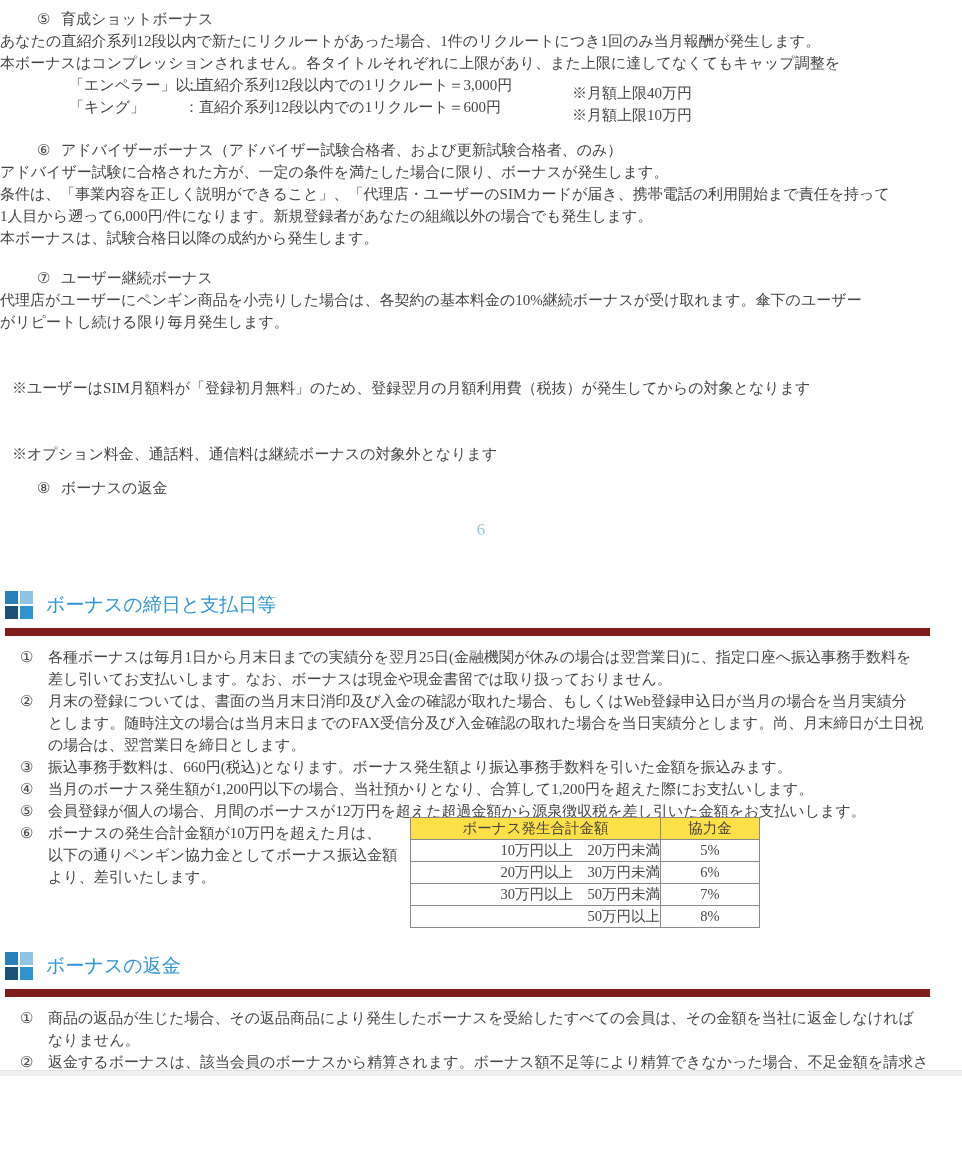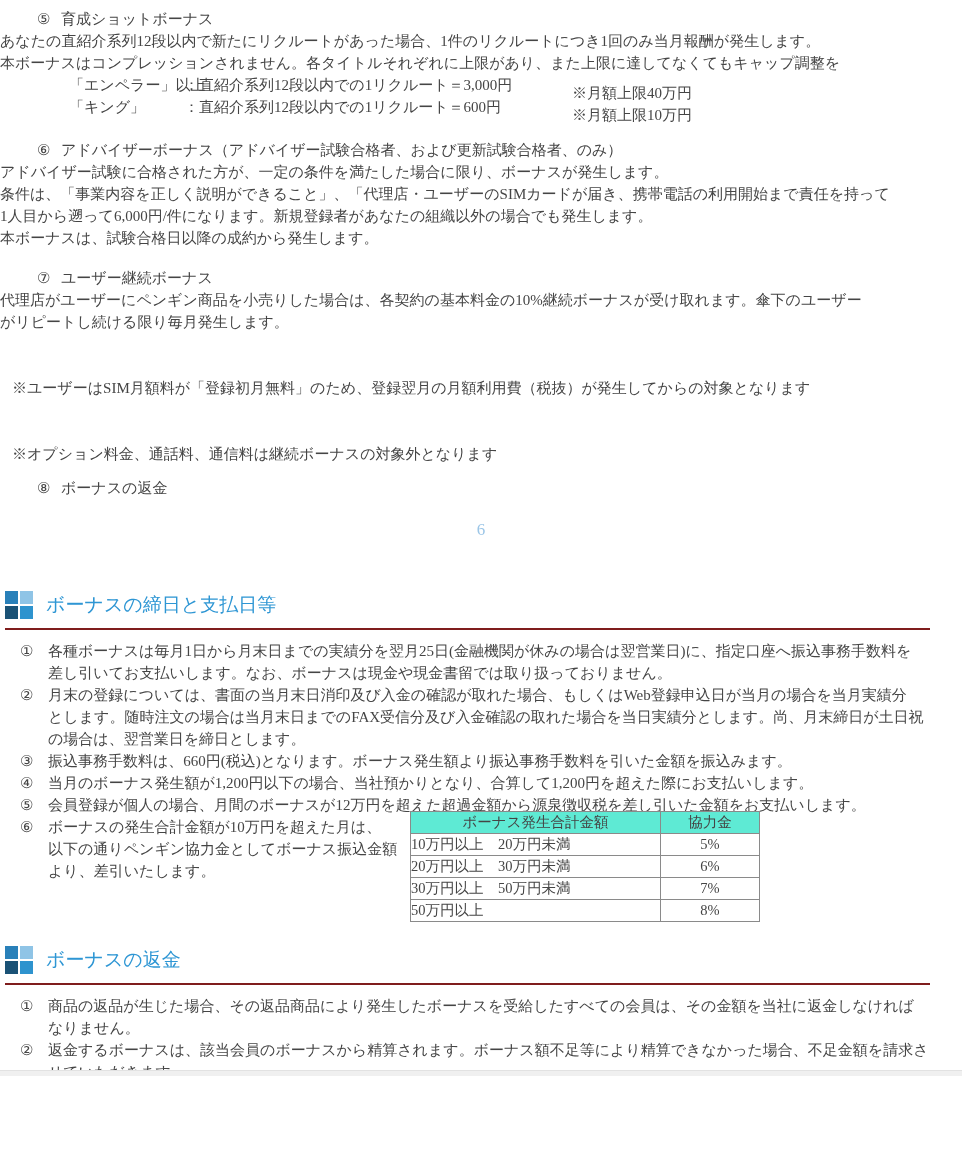--- a/index.html
+++ b/index.html
@@ -38,21 +38,21 @@
     font-size:17px;
     line-height:22px;
   }
 
   
   .blue-header{
     display:flex;align-items:center;
     margin-left:5px;
     width:925px;
     padding-bottom:9px;
-    border-bottom:2px solid #7f1d1d;
+    border-bottom:8px solid #7f1d1d;
   }
   .bh1{margin-top:50px;}
   .bh2{margin-top:24px;}
   .sq-icon{
     width:28px;height:28px;flex:none;
     display:grid;
     grid-template-columns:13px 13px;
     grid-template-rows:13px 13px;
     gap:2px;
     margin-right:13px;
@@ -87,22 +87,22 @@
     width:349px;
   }
   .coop-table th,.coop-table td{
     border:1px solid #8a8a8a;
     height:21px;
     padding:0;
     font-size:14.5px;
     font-weight:normal;
     color:#454545;
   }
-  .coop-table th{background:#5eead4;text-align:center;}
-  .coop-table td.c1{text-align:left;}
+  .coop-table th{background:#fde047;text-align:center;}
+  .coop-table td.c1{text-align:right;}
   .coop-table td.c2{text-align:center;}
   .coop-table col.col1{width:250px;}
   .coop-table col.col2{width:99px;}
 
   .bottom-edge{
     position:absolute;left:0;right:0;bottom:0;height:5px;
     background:#f0f0f0;border-top:1px solid #e2e2e2;
   }
 </style>
 </head>

